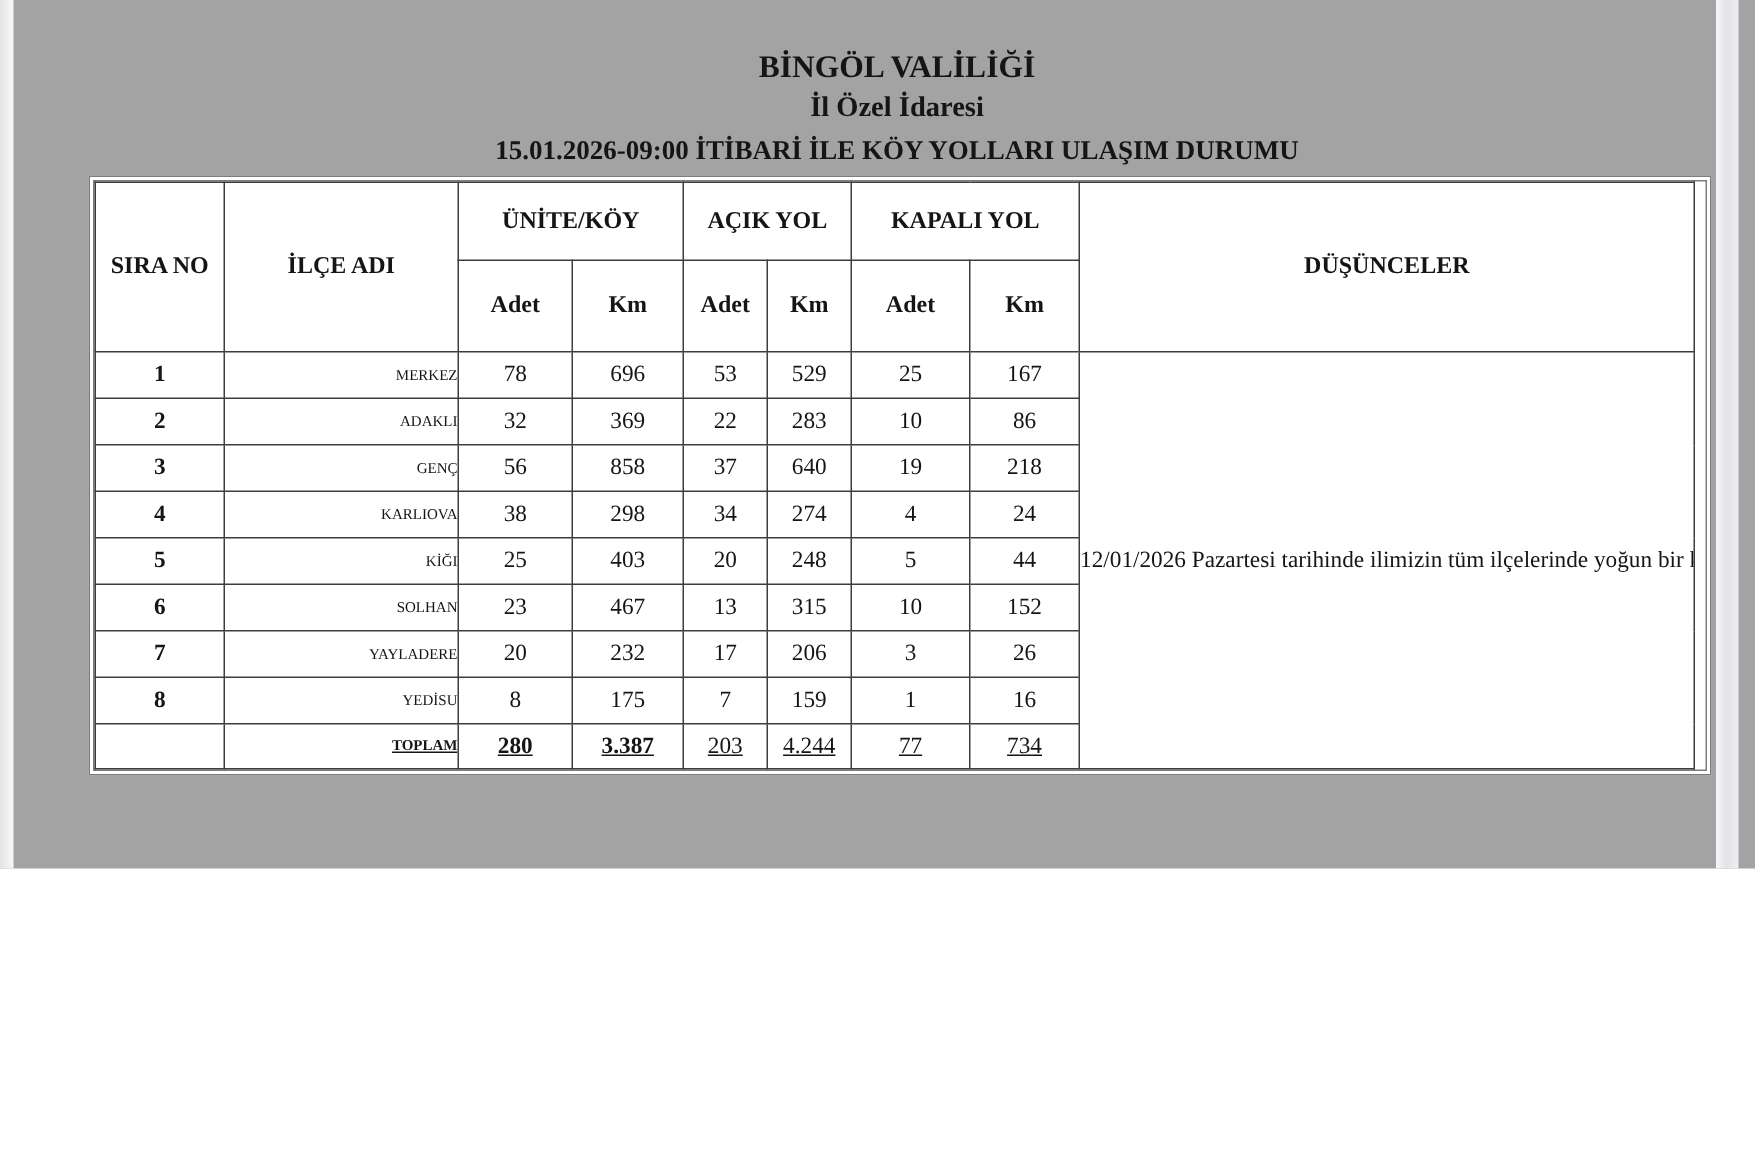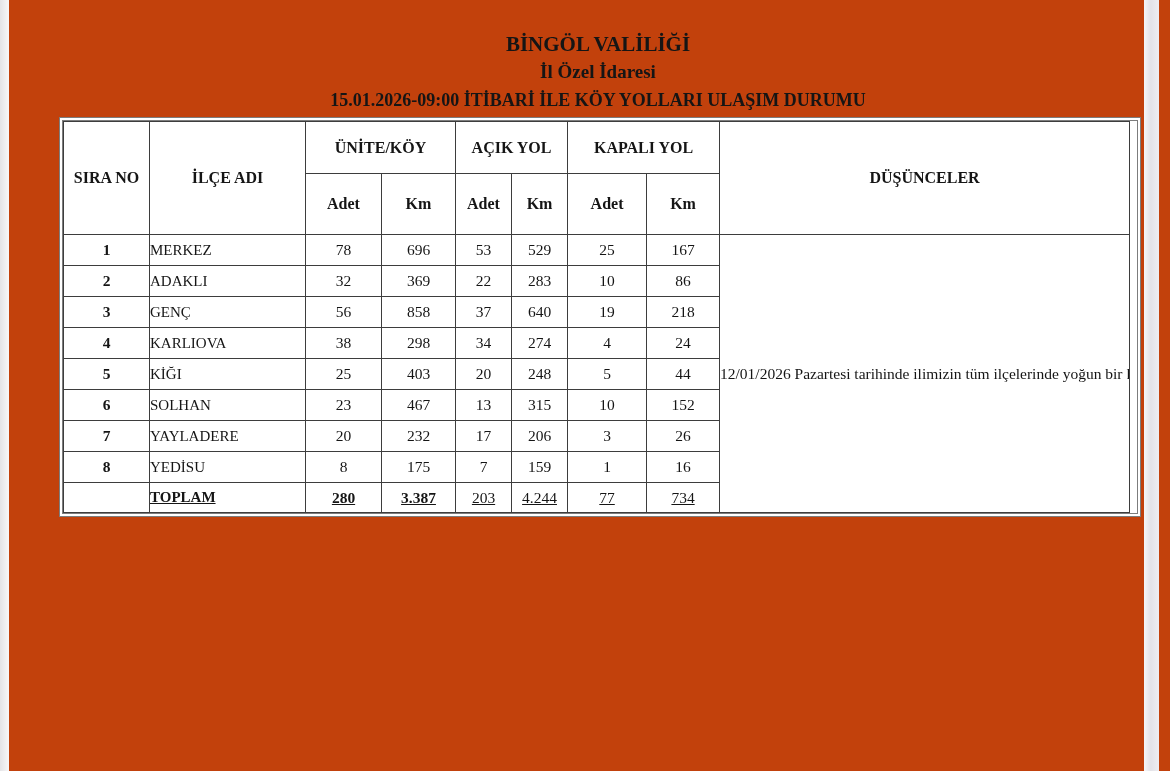--- a/index.html
+++ b/index.html
@@ -1,22 +1,22 @@
 <!DOCTYPE html>
 <html><head>
 <meta charset="utf-8">
 <style>
   html, body { margin: 0; padding: 0; }
   body { background: #ffffff; }
 
   .canvas {
     position: relative;
     width: 1170px;
-    height: 771px;
-    background: #c2410c;
+    height: 579px;
+    background: #a3a3a3;
     overflow: hidden;
     font-family: "Liberation Serif", serif;
     color: #151515;
   }
 
   
   .edge-left {
     position: absolute; left: 0; top: 0; width: 9px; height: 771px;
     background: linear-gradient(to right, #e4e4e7, #f8f8f9);
   }
@@ -58,21 +58,21 @@
     margin-top: 32px;
   }
   tr.hdr-1 { height: 52px; }
   tr.hdr-2 { height: 61px; }
   table.roads tbody tr { height: 31px; }
   table.roads tbody tr.total-row { height: 30px; text-decoration: underline; }
 
   th.dusunceler-hdr { font-size: 17px; }
 
   td.sira { text-align: center; font-weight: bold; font-size: 15.5px; }
-  td.ilce { text-align: left; padding-left: 4px; font-size: 15px; }
+  td.ilce { text-align: right; padding-left: 4px; font-size: 10px; }
   td.num  { text-align: center; font-size: 15.5px; }
   td.bold { font-weight: bold; }
 
   td.remarks-cell {
     vertical-align: middle;
     text-align: justify;
     white-space: normal;
     font-size: 15.5px;
     line-height: 21px;
     padding: 4px 8px 4px 9px;

